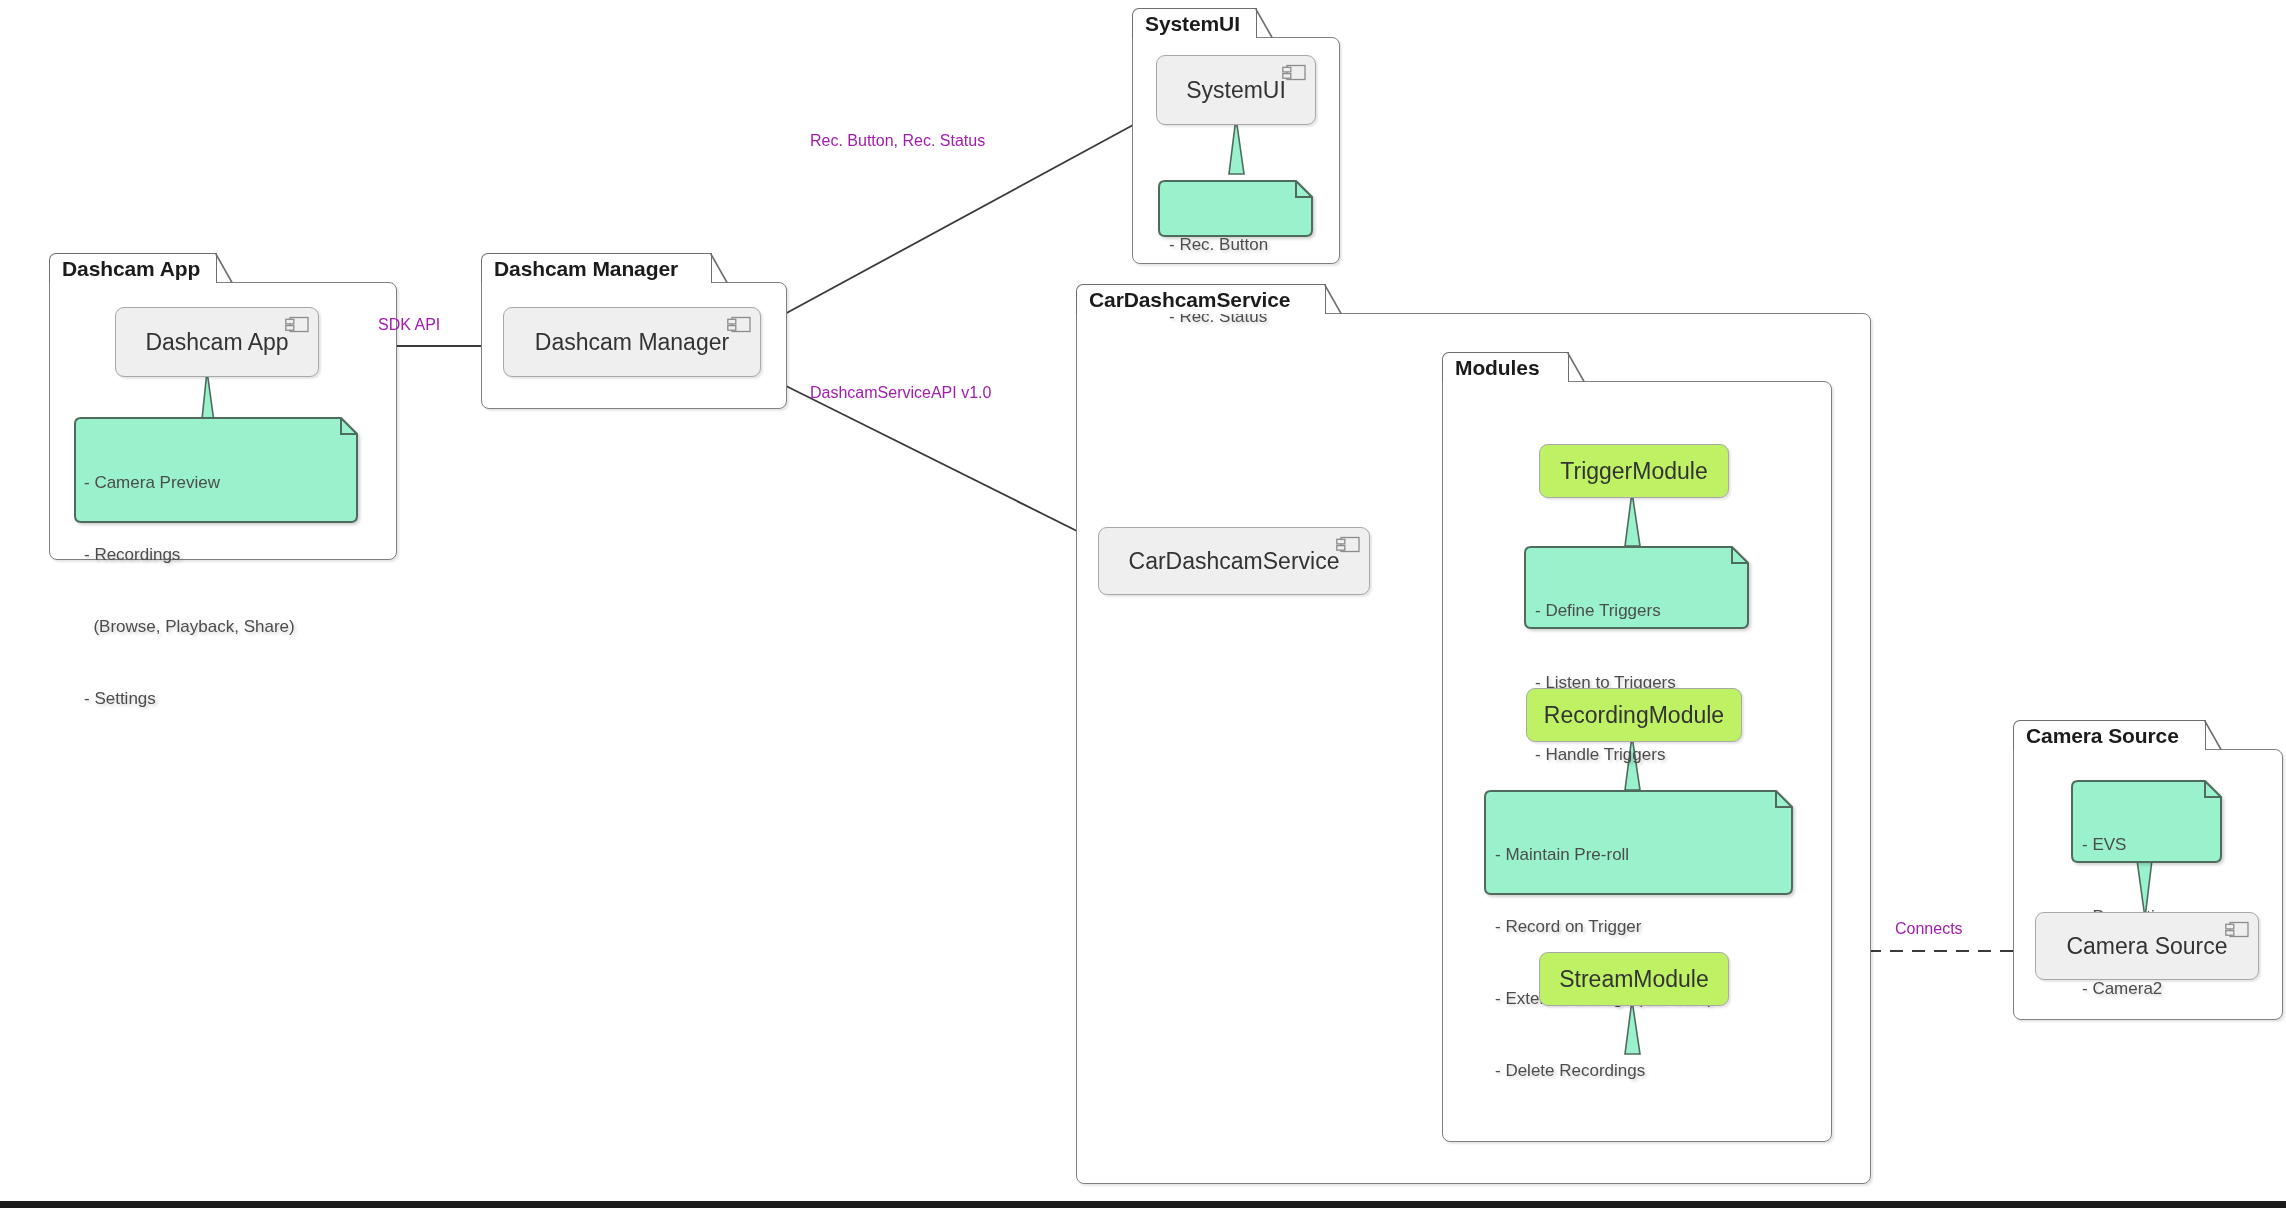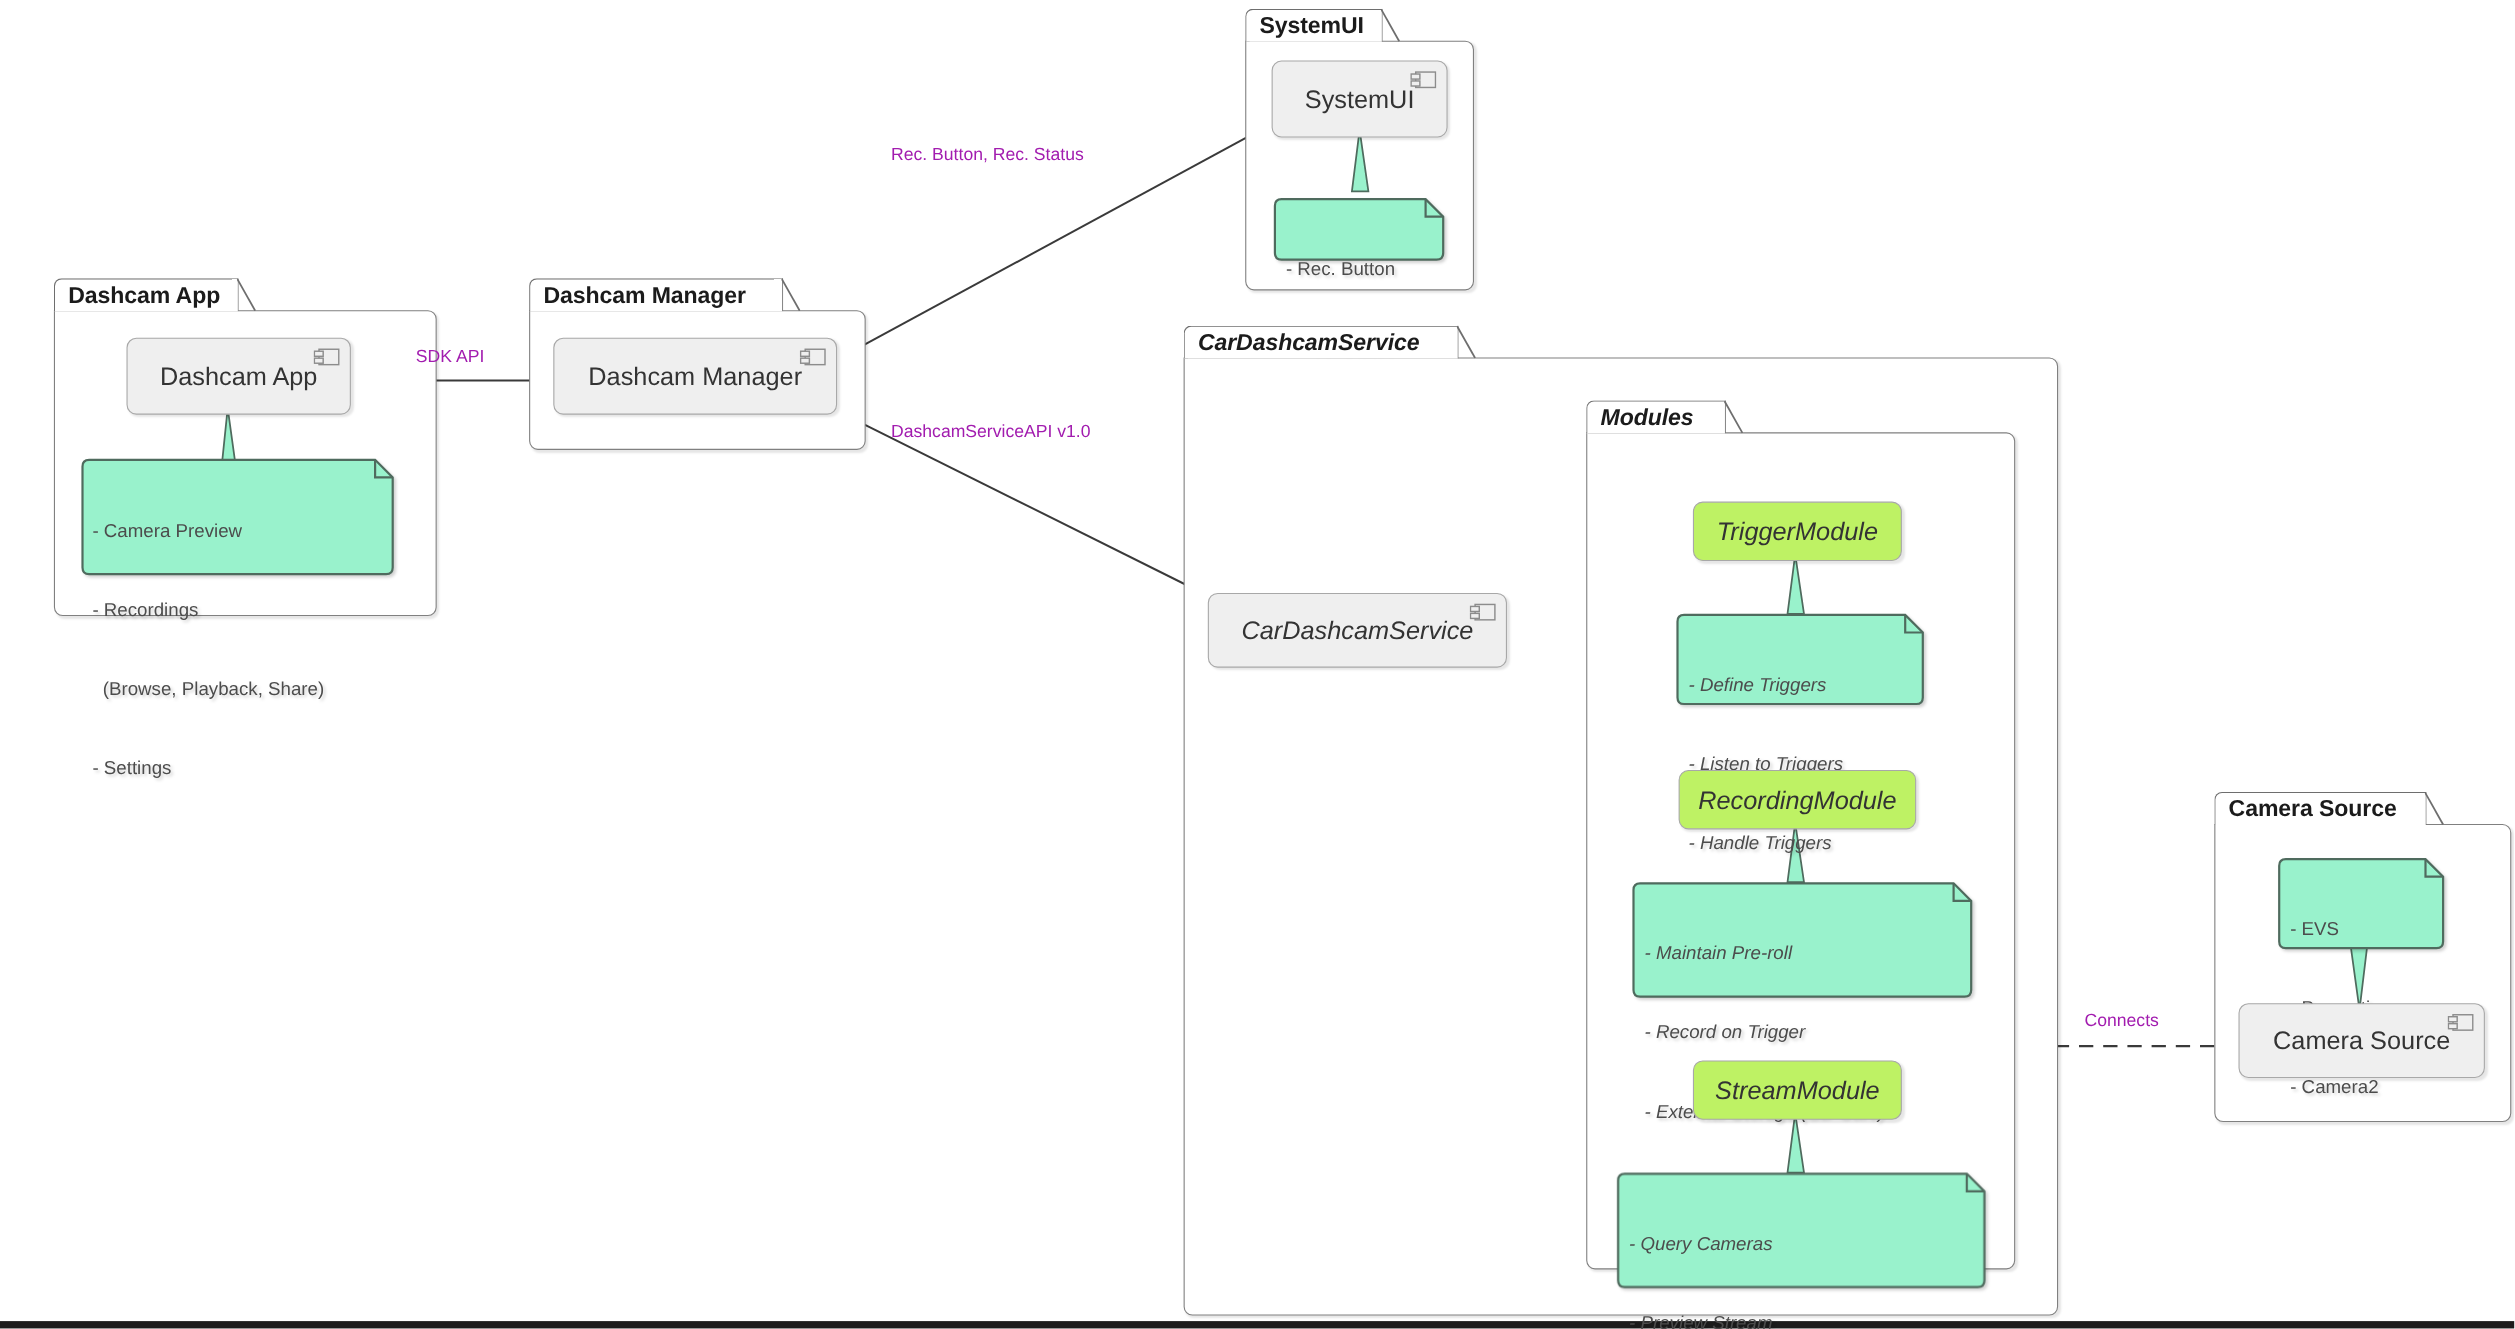--- a/index.html
+++ b/index.html
@@ -263,21 +263,21 @@
         <path d="M3,9 Q3,3 9,3 L140,3 L156,19 L156,52 Q156,58 150,58 L9,58 Q3,58 3,52 Z" fill="#99F2CC" stroke="#4F6B5E" stroke-width="2"></path>
         <path d="M140,3 L140,19 L156,19" fill="none" stroke="#4F6B5E" stroke-width="2"></path>
       </svg>
       <div class="note-text" style="top:7px;">
         <div>- Rec. Button</div>
         <div>- Rec. Status</div>
       </div>
     </div>
   </div>
 
-  <div class="pkg" style="left:1076px; top:296px; width:703px; height:900px;font-style:italic;">
+  <div class="pkg" style="left:1076px; top:284px; width:703px; height:900px;">
     <div class="pkg-tab" style="width:250px;">
       <span class="pkg-tab-label">CarDashcamService</span>
     </div>
     <div class="pkg-tab-slant" style="left:248px;">
       <svg width="18" height="31" viewBox="0 0 18 31">
           <path d="M0.8,0.8 L17,29.5" stroke="#6E6E6E" stroke-width="1.6" fill="none"></path>
         </svg>
     </div>
     <div class="pkg-body" style="top:29px; width:795px; height:871px; border-top-left-radius:0;"></div>
 
@@ -339,32 +339,20 @@
           <div>- Delete Recordings</div>
         </div>
       </div>
 
       <div class="modbox" style="left:97px; top:600px; width:190px; height:54px;">
         <span class="comp-label">StreamModule</span>
       </div>
       <svg style="position:absolute; left:176px; top:648px; width:34px; height:56px; z-index:1;" viewBox="0 0 34 56">
         <path d="M14,0 L22,54 L7,54 Z" fill="#99F2CC" stroke="#4F6B5E" stroke-width="1.6"></path>
       </svg>
-      <div class="note" style="left:26px; top:700px; width:340px; height:110px;">
-        <svg class="note-svg" width="340" height="110" viewBox="0 0 340 110">
-          <path d="M3,9 Q3,3 9,3 L320,3 L336,19 L336,100 Q336,106 330,106 L9,106 Q3,106 3,100 Z" fill="#99F2CC" stroke="#4F6B5E" stroke-width="2"></path>
-          <path d="M320,3 L320,19 L336,19" fill="none" stroke="#4F6B5E" stroke-width="2"></path>
-        </svg>
-        <div class="note-text" style="top:7px;">
-          <div>- Query Cameras</div>
-          <div>- Preview Stream</div>
-          
-          
-        </div>
-      </div>
     </div>
   </div>
 
   <div class="pkg" style="left:2013px; top:720px; width:270px; height:300px;">
     <div class="pkg-tab" style="width:193px;">
       <span class="pkg-tab-label">Camera Source</span>
     </div>
     <div class="pkg-tab-slant" style="left:191px;">
       <svg width="18" height="31" viewBox="0 0 18 31">
           <path d="M0.8,0.8 L17,29.5" stroke="#6E6E6E" stroke-width="1.6" fill="none"></path>

